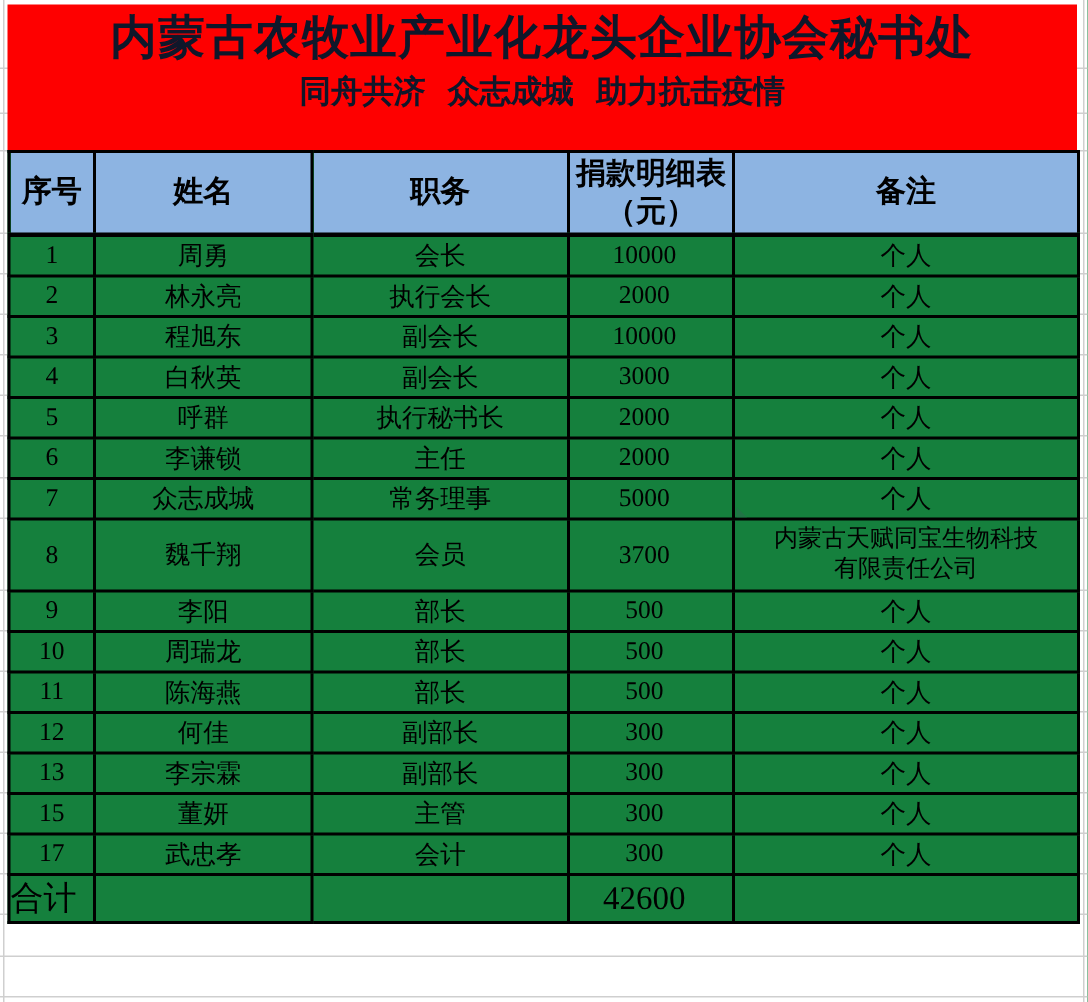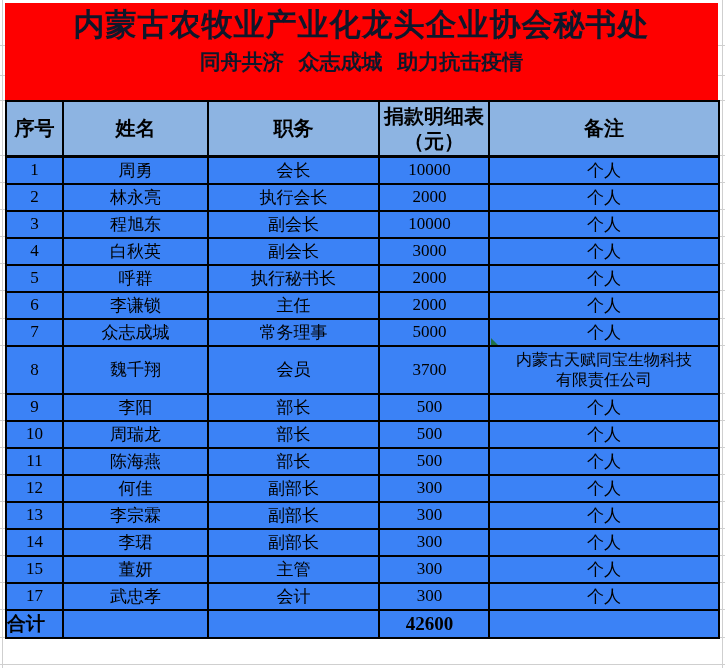--- a/index.html
+++ b/index.html
@@ -20,36 +20,36 @@
   }
   .banner-subtitle {
     font-size:21px; line-height:29px; height:29px; word-spacing:9px;
     font-family:"Liberation Sans","DejaVu Sans",sans-serif;
   }
   .banner-tablename {
     font-size:19px; line-height:24px; height:24px; letter-spacing:2px;
     font-family:"Liberation Sans","DejaVu Sans",sans-serif;
   }
 
-  table { border-collapse:collapse; table-layout:fixed; width:713px; background:#3b82f6; }
+  table { border-collapse:collapse; table-layout:fixed; width:713px; background:#15803d; }
   th, td { border:2px solid #000000; padding:0; overflow:hidden; }
 
   thead th {
     background:#8DB4E2; font-weight:bold; font-size:20px; height:53px;
     text-align:center; vertical-align:middle; white-space:pre-line; line-height:1.25;
     border-bottom:3px solid #000000;
   }
   tbody tr { height:27px; }
   tbody td { font-size:17px; text-align:center; vertical-align:middle; color:#000000; }
   td.c-amount { text-align:center; padding-right:9px; }
   td.c-note { position:relative; }
   td.c-note.multiline { font-size:16px; line-height:20px; white-space:pre-line; padding:3px 12px; }
 
   tr.total-row { height:26px; }
-  tr.total-row td { font-weight:bold; font-size:19px; }
+  tr.total-row td { font-weight:normal; font-size:22px; }
 
   .err-tri {
     position:absolute; left:1px; bottom:0; width:0; height:0;
     border-bottom:7px solid #217346; border-right:7px solid transparent;
   }
 </style>
 </head>
 <body>
 
 <div class="sheet">
@@ -159,27 +159,20 @@
         <tr>
     <td class="c-no">12</td>
     <td class="c-name">何佳</td>
     <td class="c-title">副部长</td>
     <td class="c-amount">300</td>
     <td class="c-note">个人</td>
   </tr>
         <tr>
     <td class="c-no">13</td>
     <td class="c-name">李宗霖</td>
-    <td class="c-title">副部长</td>
-    <td class="c-amount">300</td>
-    <td class="c-note">个人</td>
-  </tr>
-        <tr>
-    <td class="c-no">14</td>
-    <td class="c-name">李珺</td>
     <td class="c-title">副部长</td>
     <td class="c-amount">300</td>
     <td class="c-note">个人</td>
   </tr>
         <tr>
     <td class="c-no">15</td>
     <td class="c-name">董妍</td>
     <td class="c-title">主管</td>
     <td class="c-amount">300</td>
     <td class="c-note">个人</td>

